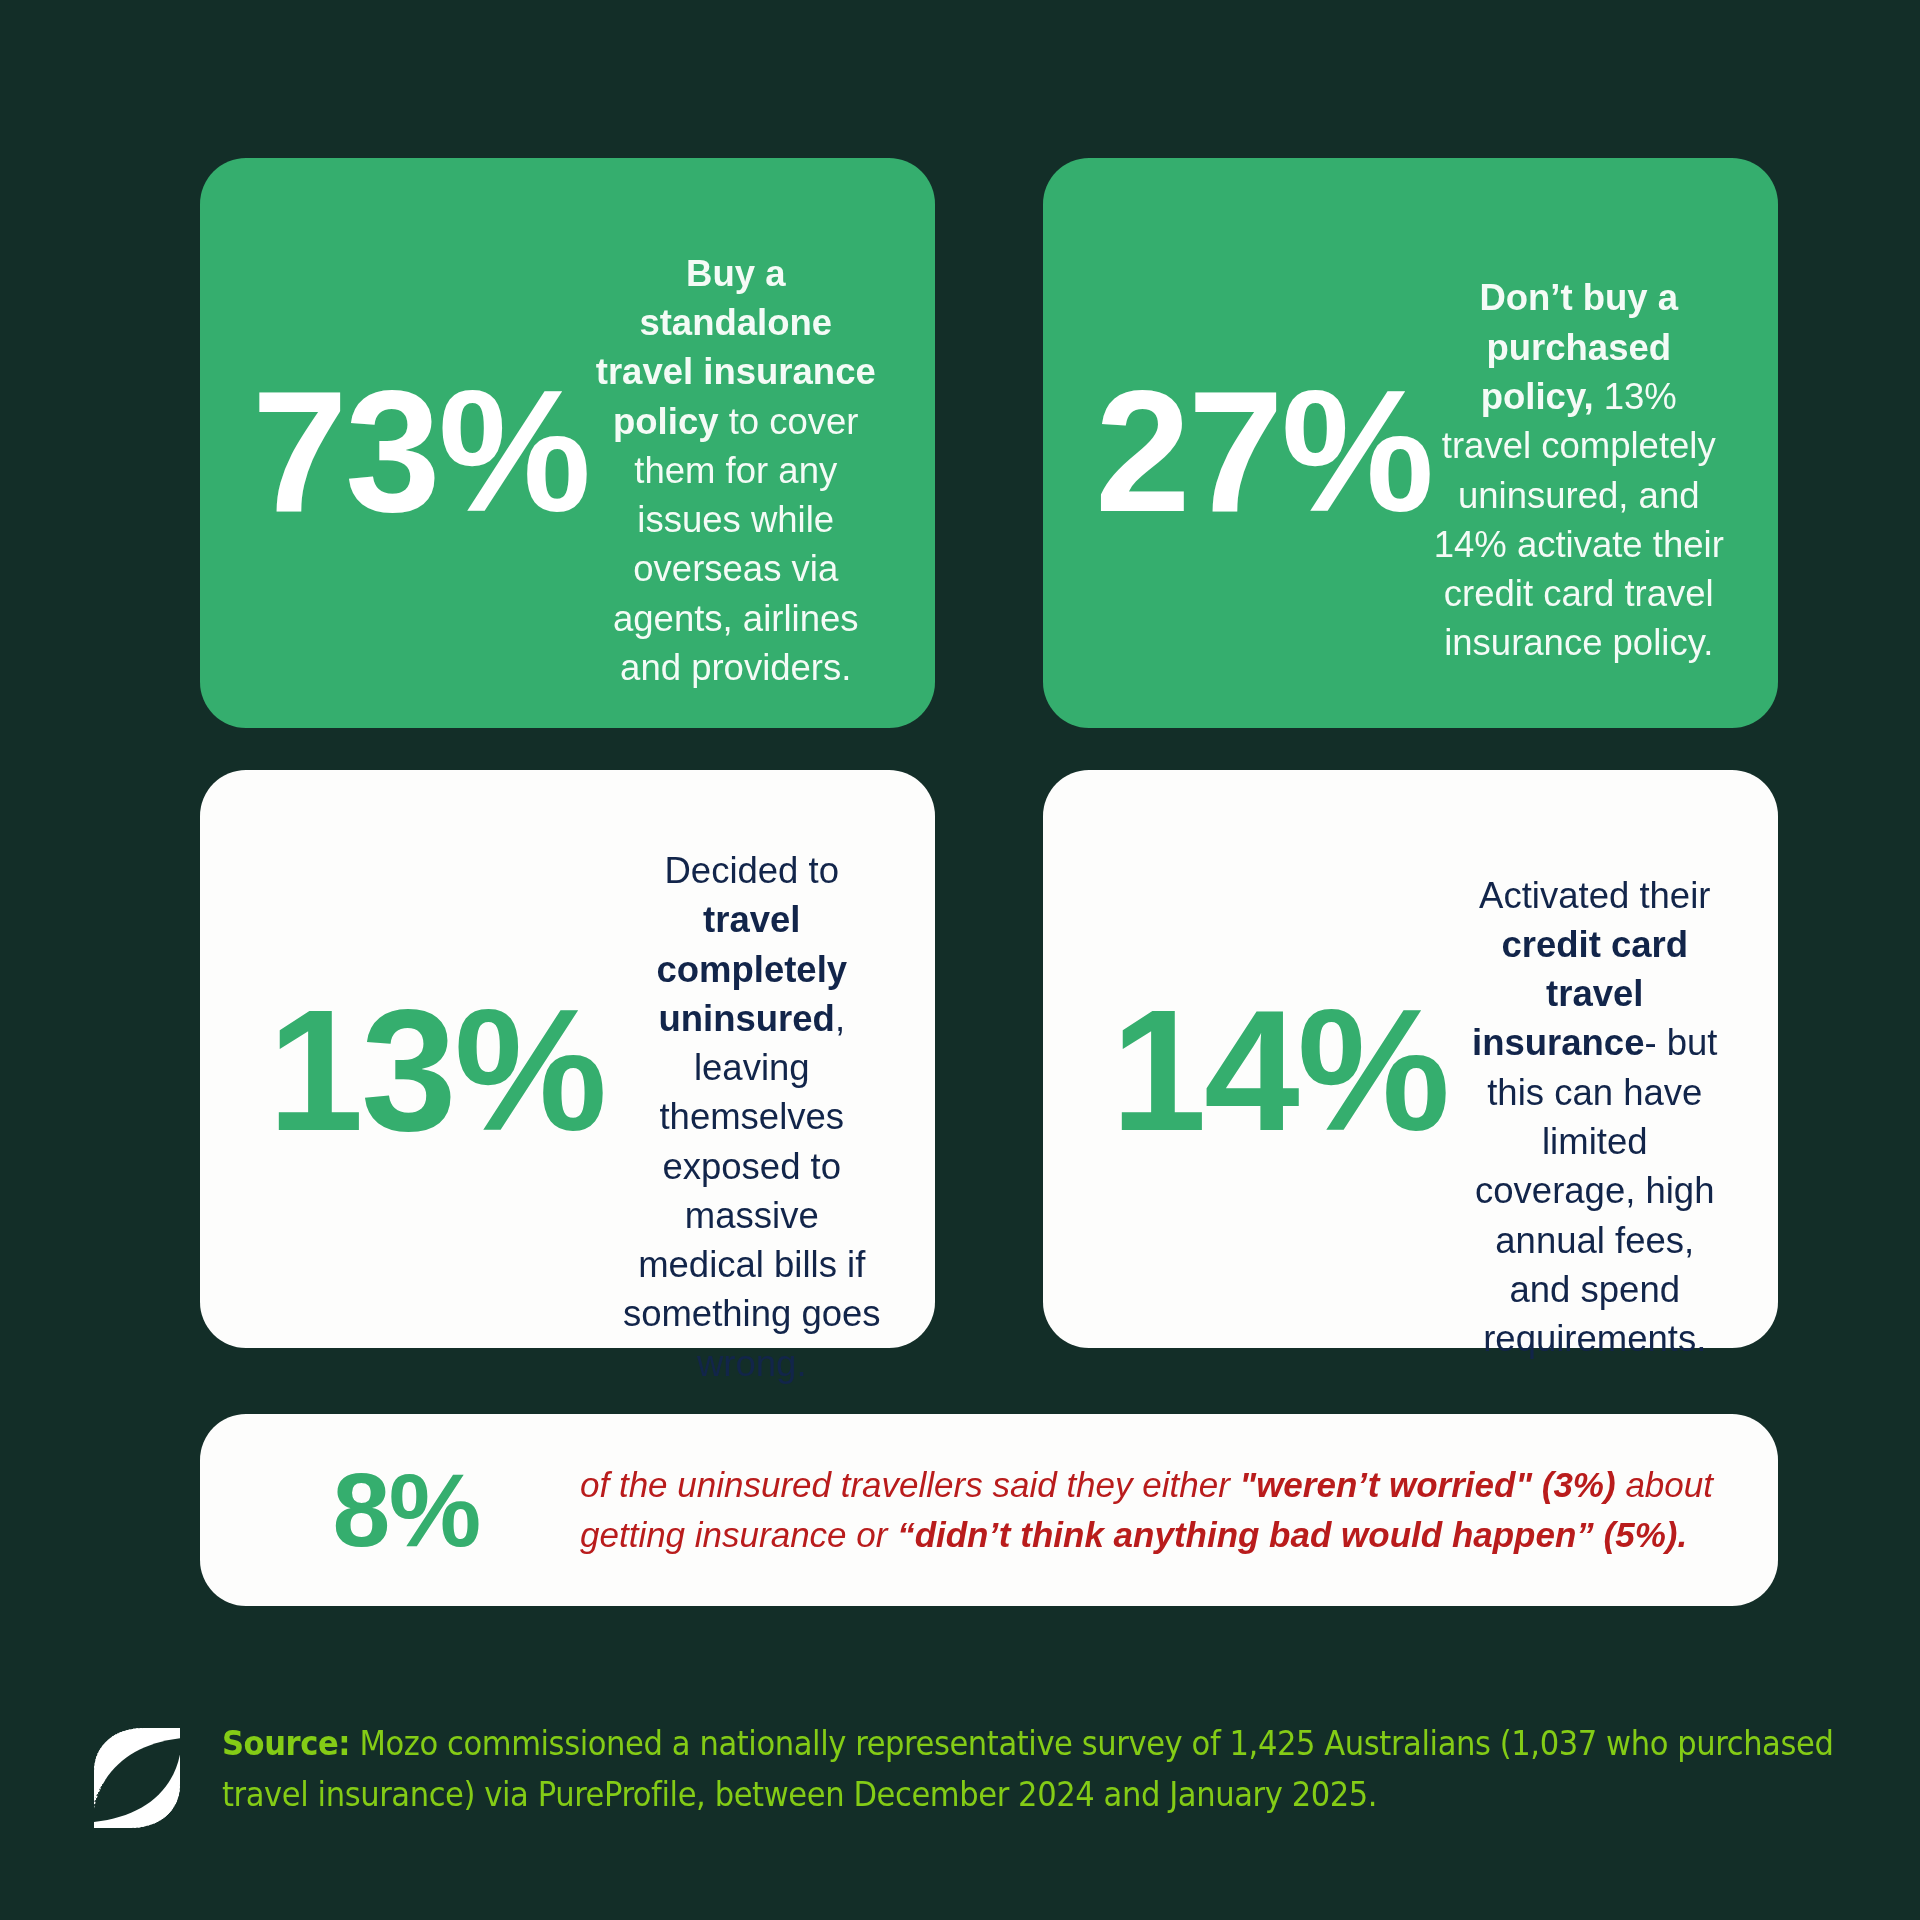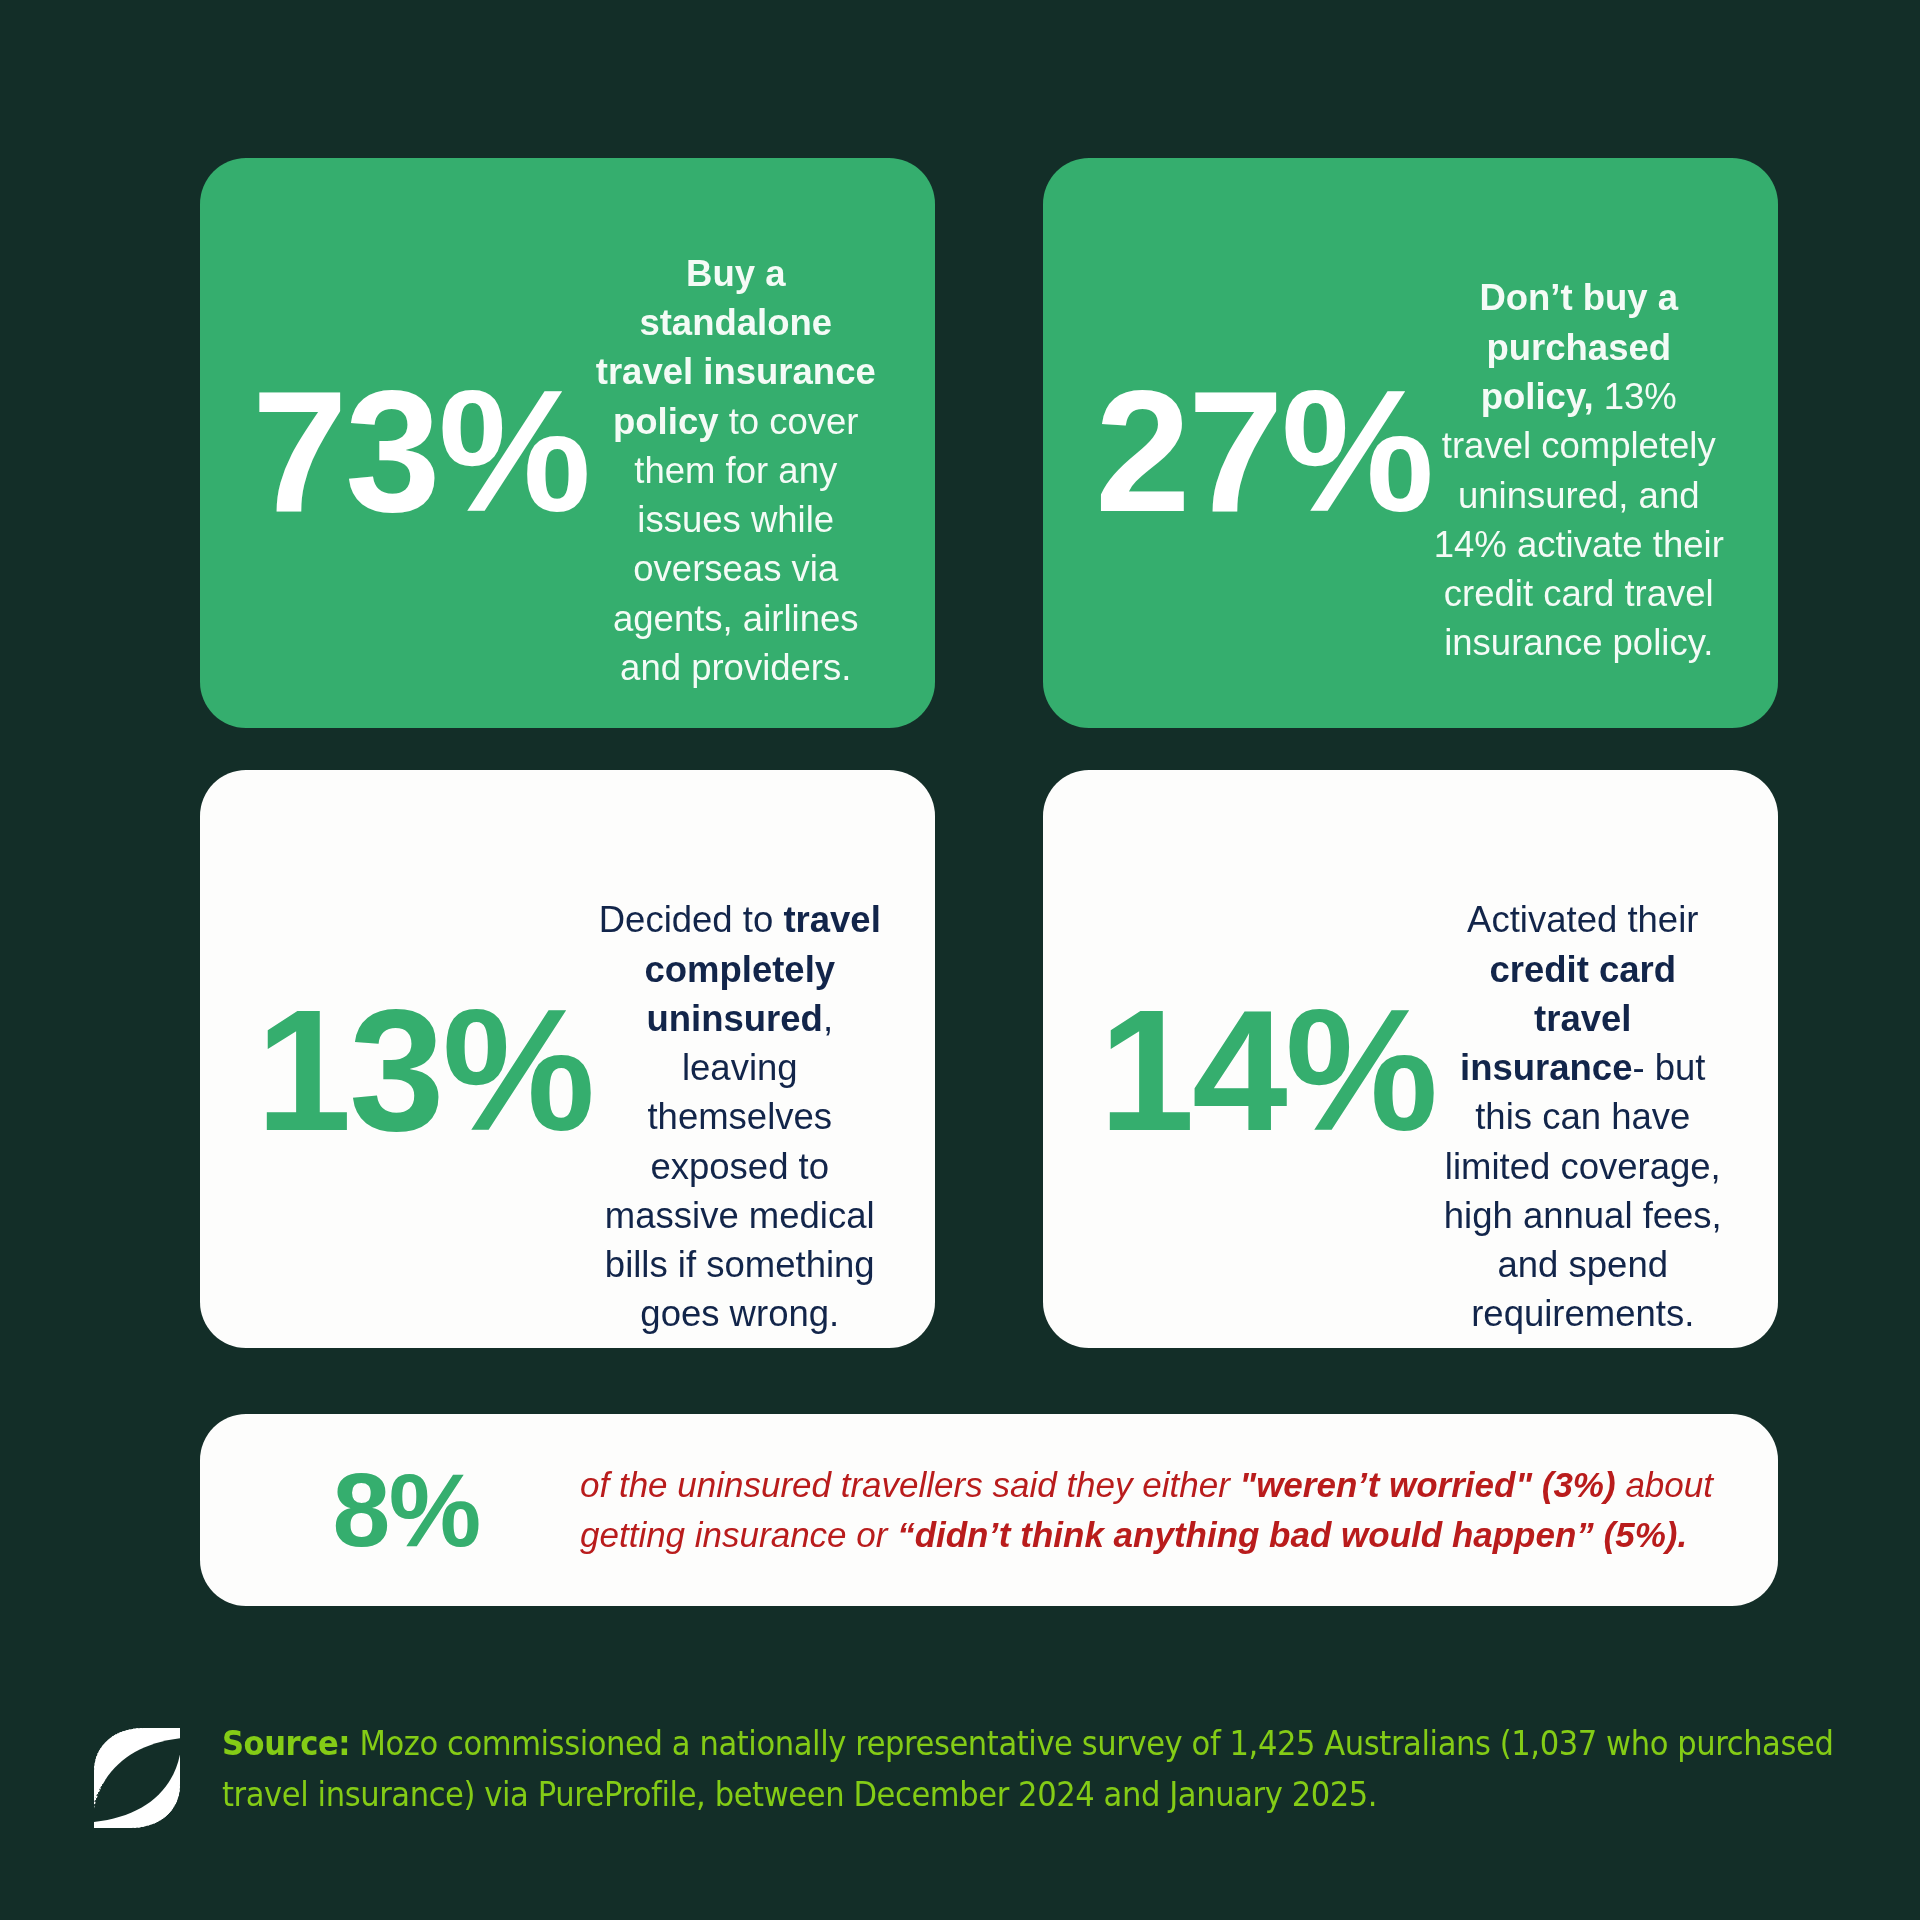--- a/index.html
+++ b/index.html
@@ -65,21 +65,21 @@
 
   .card.green .stat {
     color: #ffffff;
     font-size: 172px;
     margin: 10px 0 0;
   }
 
   .card.white .stat {
     color: #35ae6e;
     font-size: 172px;
-    margin: 4px;
+    margin: 16px;
   }
 
   .card-body {
     font-size: 36.5px;
     line-height: 1.35;
     font-weight: 400;
     max-width: 620px;
   }
 
   .card.green .card-body {

